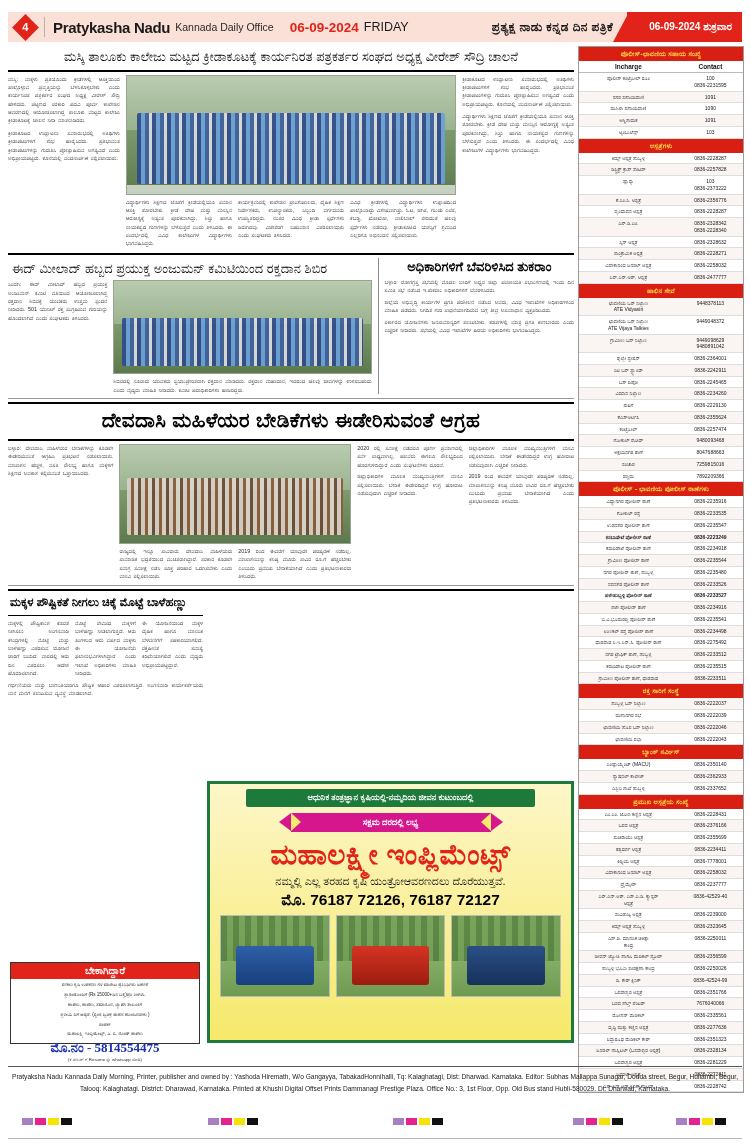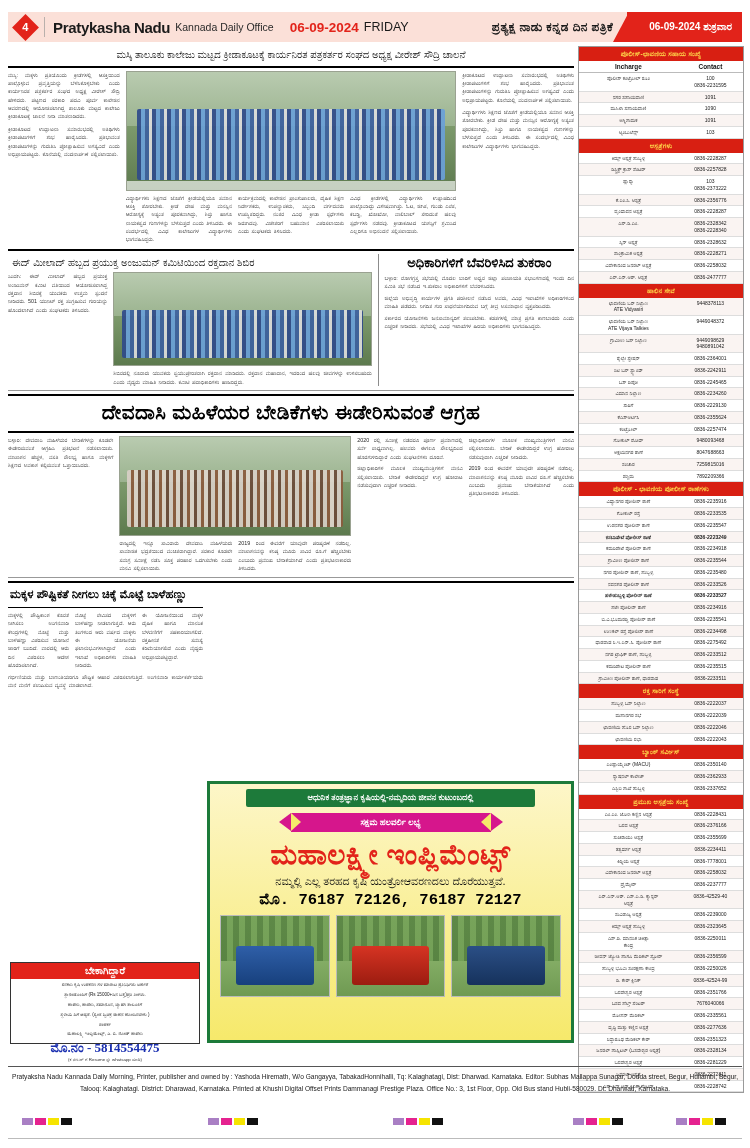--- a/index.html
+++ b/index.html
@@ -19,21 +19,21 @@
   .mh-date{font-weight:bold;font-size:13.5px;color:#e2231a;margin-left:16px;}
   .mh-day{font-size:12.5px;color:#1a1a1a;margin-left:5px;}
   .mh-kn{font-size:12px;font-weight:bold;color:#1a1a1a;margin-left:auto;margin-right:14px;letter-spacing:.4px;}
   .mh-redtab{position:relative;height:30px;background:#e2231a;color:#fff;font-size:10px;font-weight:bold;
              display:flex;align-items:center;padding:0 10px 0 22px;}
   .mh-redtab:before{content:"";position:absolute;left:-14px;top:0;border-style:solid;
              border-width:0 0 30px 16px;border-color:transparent transparent #e2231a transparent;}
 
   
   .main{position:absolute;left:8px;top:46px;width:566px;}
-  .kicker{font-size:10px;line-height:1.35;text-align:center;color:#111;padding:2px 4px 1px;}
+  .kicker{font-size:13px;line-height:1.35;text-align:center;color:#111;padding:2px 4px 1px;}
   .headline{font-size:16.5px;font-weight:bold;text-align:center;line-height:1.25;color:#000;padding:1px 2px 3px;}
   .headline.h2{font-size:15px;}
   .headline.h3{font-size:20px;letter-spacing:.4px;}
   .rule{border-top:1px solid #000;margin:3px 0;}
   .rule.thin{border-top:1px solid #999;}
   .rule.thick{border-top:2px solid #000;}
 
   .cols{display:flex;gap:6px;}
   .col{flex:1;}
   .body-text{font-size:5.4px;line-height:1.55;text-align:justify;color:#2b2b2b;
@@ -61,21 +61,21 @@
      display:flex;align-items:center;justify-content:center;font-size:8.4px;font-weight:bold;}
   .ribbon:before,.ribbon:after{content:"";position:absolute;top:0;border-style:solid;}
   .ribbon:before{left:-12px;border-width:9.5px 12px 9.5px 0;border-color:transparent #d6168c transparent transparent;}
   .ribbon:after{right:-12px;border-width:9.5px 0 9.5px 12px;border-color:transparent transparent transparent #d6168c;}
   .ribbon .notchL,.ribbon .notchR{position:absolute;top:0;width:0;height:0;border-style:solid;}
   .ribbon .notchL{left:0;border-width:9.5px 0 9.5px 10px;border-color:transparent transparent transparent #f6e96b;}
   .ribbon .notchR{right:0;border-width:9.5px 10px 9.5px 0;border-color:transparent #f6e96b transparent transparent;}
   .ad-brand{text-align:center;font-size:28px;font-weight:bold;color:#e2231a;margin-top:7px;letter-spacing:.5px;}
   .ad-line{text-align:center;font-size:11px;color:#111;margin-top:3px;}
   .ad-phone{text-align:center;font-size:15.5px;font-weight:bold;color:#000;margin-top:3px;
-            font-family:Liberation Mono, monospace;}
+            font-family:Liberation Sans, sans-serif;}
   .ad-imgs{display:flex;gap:6px;margin:6px 10px 0;}
   .ad-img{flex:1;height:80px;border:1px solid #bbb;position:relative;overflow:hidden;
           background:linear-gradient(#9ec47d,#6f9a52);}
   .ad-img .tree{position:absolute;left:0;top:0;right:0;height:56%;
           background:repeating-linear-gradient(90deg,#4e7a3a 0 6px,#6e9c52 6px 12px);opacity:.8;}
   .mach{position:absolute;left:14%;bottom:14%;width:72%;height:48%;border-radius:3px;}
   .m-blue{background:linear-gradient(#2f5fa8,#17407d);}
   .m-red{background:linear-gradient(#d63423,#9c1c10);}
   .m-trail{background:linear-gradient(#2b4f86,#16325c);}
   .ad-addr{margin:6px 4px 0;background:#1d7a3a;color:#fff;text-align:center;
@@ -264,21 +264,21 @@
     <div class="txt">ಸ್ಥಳೀಯ ದಿಗೆ ಆದ್ಯತೆ. (ಸ್ವಂತ ದ್ವಿಚಕ್ರ ವಾಹನ ಹೊಂದಿರಬೇಕು )</div>
     <div class="txt">ಸಂಪರ್ಕ</div>
     <div class="txt">ಮಹಾಲಕ್ಷ್ಮಿ ಇಂಪ್ಲಿಮೆಂಟ್ಸ್, ಎ. ಬಿ. ರೋಡ್ ಹಾವೇರಿ</div>
     <div class="phone">ಮೊ.ನಂ - 5814554475</div>
     <div class="note">(ಕ ನಂಬರ್ ಗೆ Resume ನ್ನು whatsapp ಮಾಡಿ)</div>
   </div>
 
   <div class="ad-yellow">
     <div class="ad-green-bar">ಆಧುನಿಕ ತಂತ್ರಜ್ಞಾನ ಕೃಷಿಯಲ್ಲಿ-ನಮ್ಮದಿಯ ಜೀವನ ಕುಟುಂಬದಲ್ಲಿ</div>
     <div class="ribbon">
-      <span>ಸಕ್ಷಮ ಹಲವರ್ಲಿ ಲಭ್ಯ</span>
+      <span>ಸಕ್ಷಮ ದರದಲ್ಲಿ ಲಭ್ಯ</span>
       <i class="notchL"></i>
       <i class="notchR"></i>
     </div>
     <div class="ad-brand">ಮಹಾಲಕ್ಷ್ಮೀ ಇಂಪ್ಲಿಮೆಂಟ್ಸ್</div>
     <div class="ad-line">ನಮ್ಮಲ್ಲಿ ಎಲ್ಲ ತರಹದ ಕೃಷಿ ಯಂತ್ರೋಆವರಣದಲು ದೊರೆಯುತ್ತವೆ.</div>
     <div class="ad-phone">ಮೊ. 76187 72126, 76187 72127</div>
     <div class="ad-imgs">
       <div class="ad-img">
         <div class="tree"></div>
         <div class="mach m-blue"></div>

